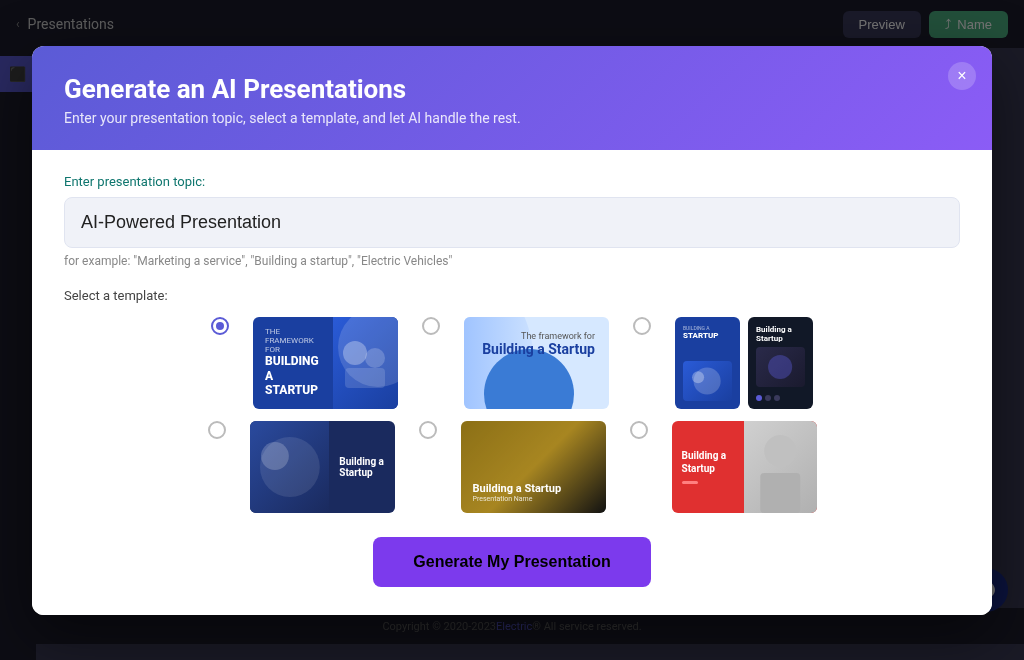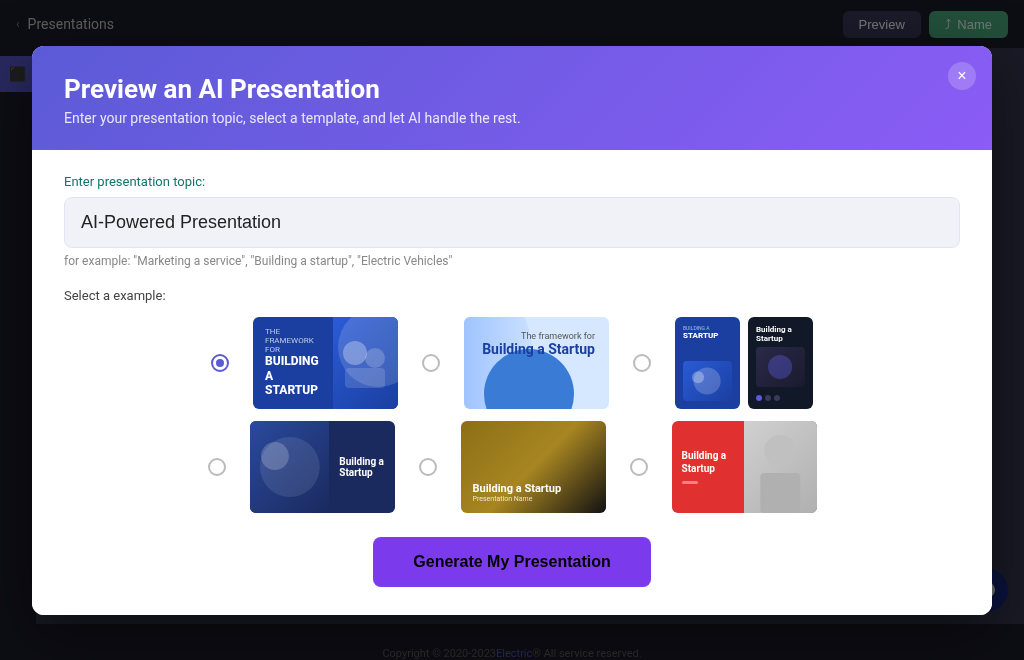--- a/index.html
+++ b/index.html
@@ -503,27 +503,27 @@
       padding: 16px 40px;
       border-radius: 8px;
       font-size: 16px;
       font-weight: 600;
       cursor: pointer;
       min-width: 220px;
     }
 
     .footer-bar {
       position: absolute;
-      bottom: 0;
+      bottom: 16px;
       left: 0;
       right: 0;
       height: 36px;
       background: #1e1e2e;
       display: flex;
-      align-items: flex-end;
+      align-items: center;
       justify-content: center;
       font-size: 11px;
       color: #666;
     }
 
     .footer-link {
       color: #5b5bd6;
       text-decoration: none;
     }
 
@@ -546,21 +546,20 @@
 
     .template-row-group {
       display: flex;
       gap: 24px;
       align-items: center;
       justify-content: center;
     }
 
     .template-item {
       display: flex;
-      align-items: center;
       gap: 24px;
     }
 
     .portrait-pair {
       display: flex;
       gap: 8px;
     }
 
   </style>
 </head>
@@ -583,32 +582,32 @@
 <div class="sidebar-strip">
   <div class="sidebar-icon">⬛</div>
 </div>
 
 <div class="page-bg"></div>
 
 <div class="overlay">
   <div class="modal">
 
     <div class="modal-header">
-      <div class="modal-title">Preview an AI Presentation</div>
+      <div class="modal-title">Generate an AI Presentations</div>
       <div class="modal-subtitle">Enter your presentation topic, select a template, and let AI handle the rest.</div>
       <button class="modal-close">×</button>
     </div>
 
     <div class="modal-body">
 
       <div class="field-label">Enter presentation topic:</div>
       <input class="topic-input" type="text" value="AI-Powered Presentation" style="">
       <div class="input-hint">for example: "Marketing a service", "Building a startup", "Electric Vehicles"</div>
 
-      <div class="template-label">Select a example:</div>
+      <div class="template-label">Select a template:</div>
 
       
       <div class="template-grid">
         <div class="template-row-group">
 
           <div class="template-item">
             <div class="radio-btn selected"></div>
             <div class="template-card t1">
               <div class="t1-left">
                 <div class="t1-label">The framework for</div>

